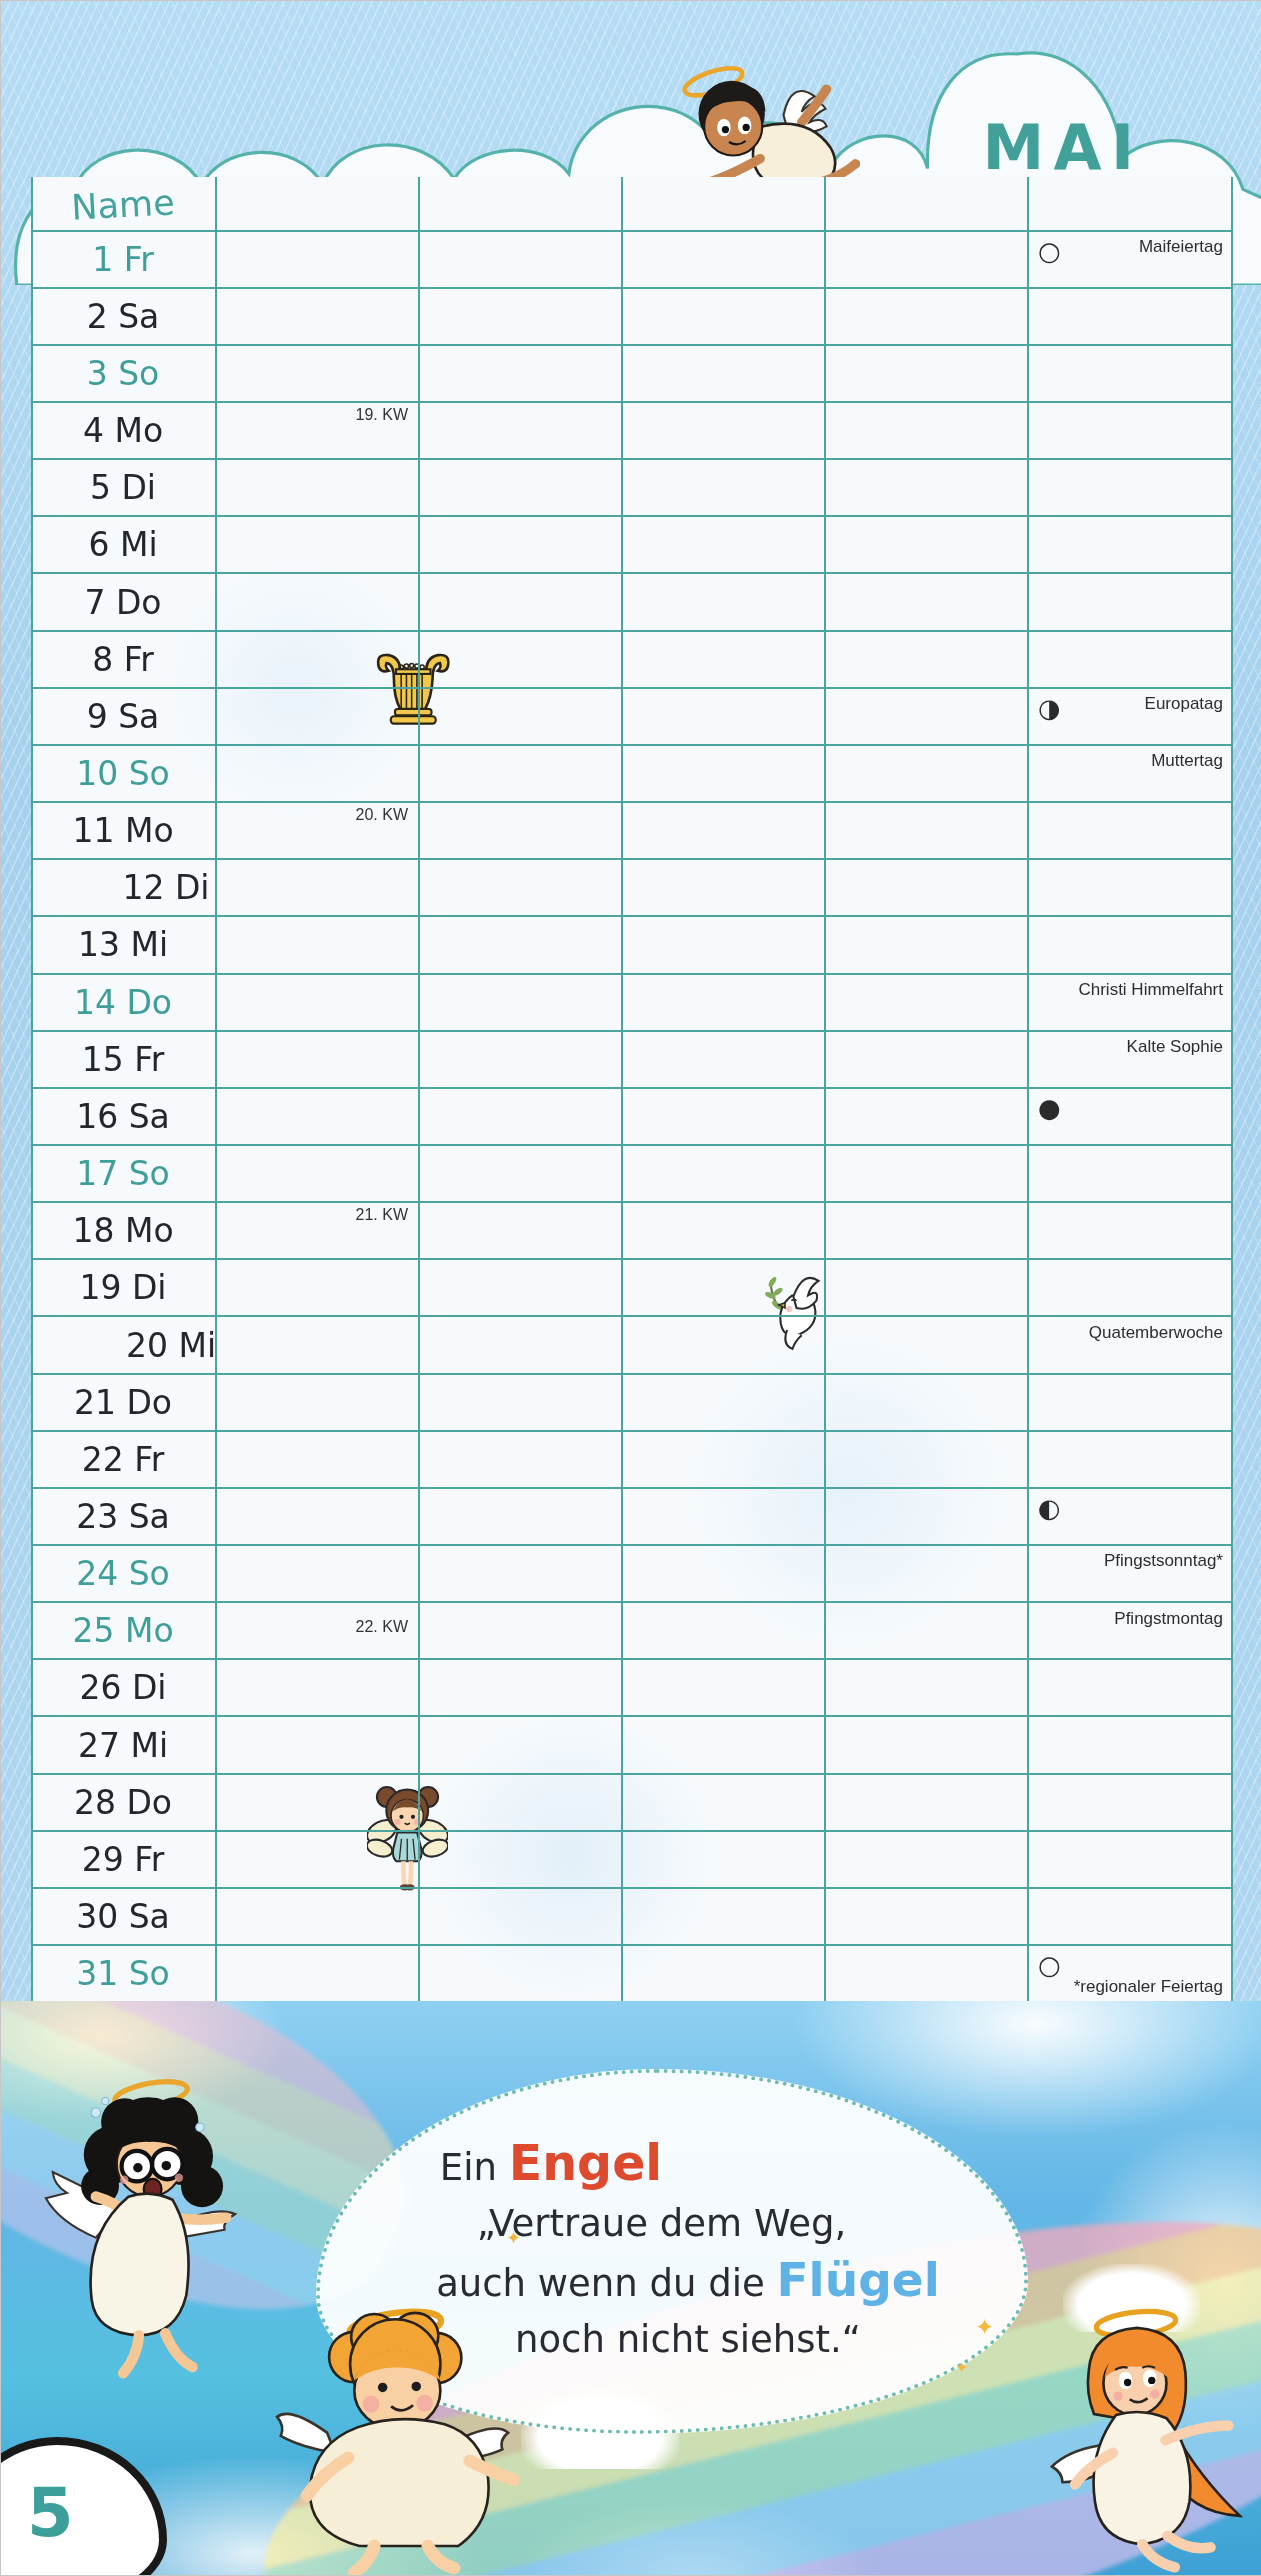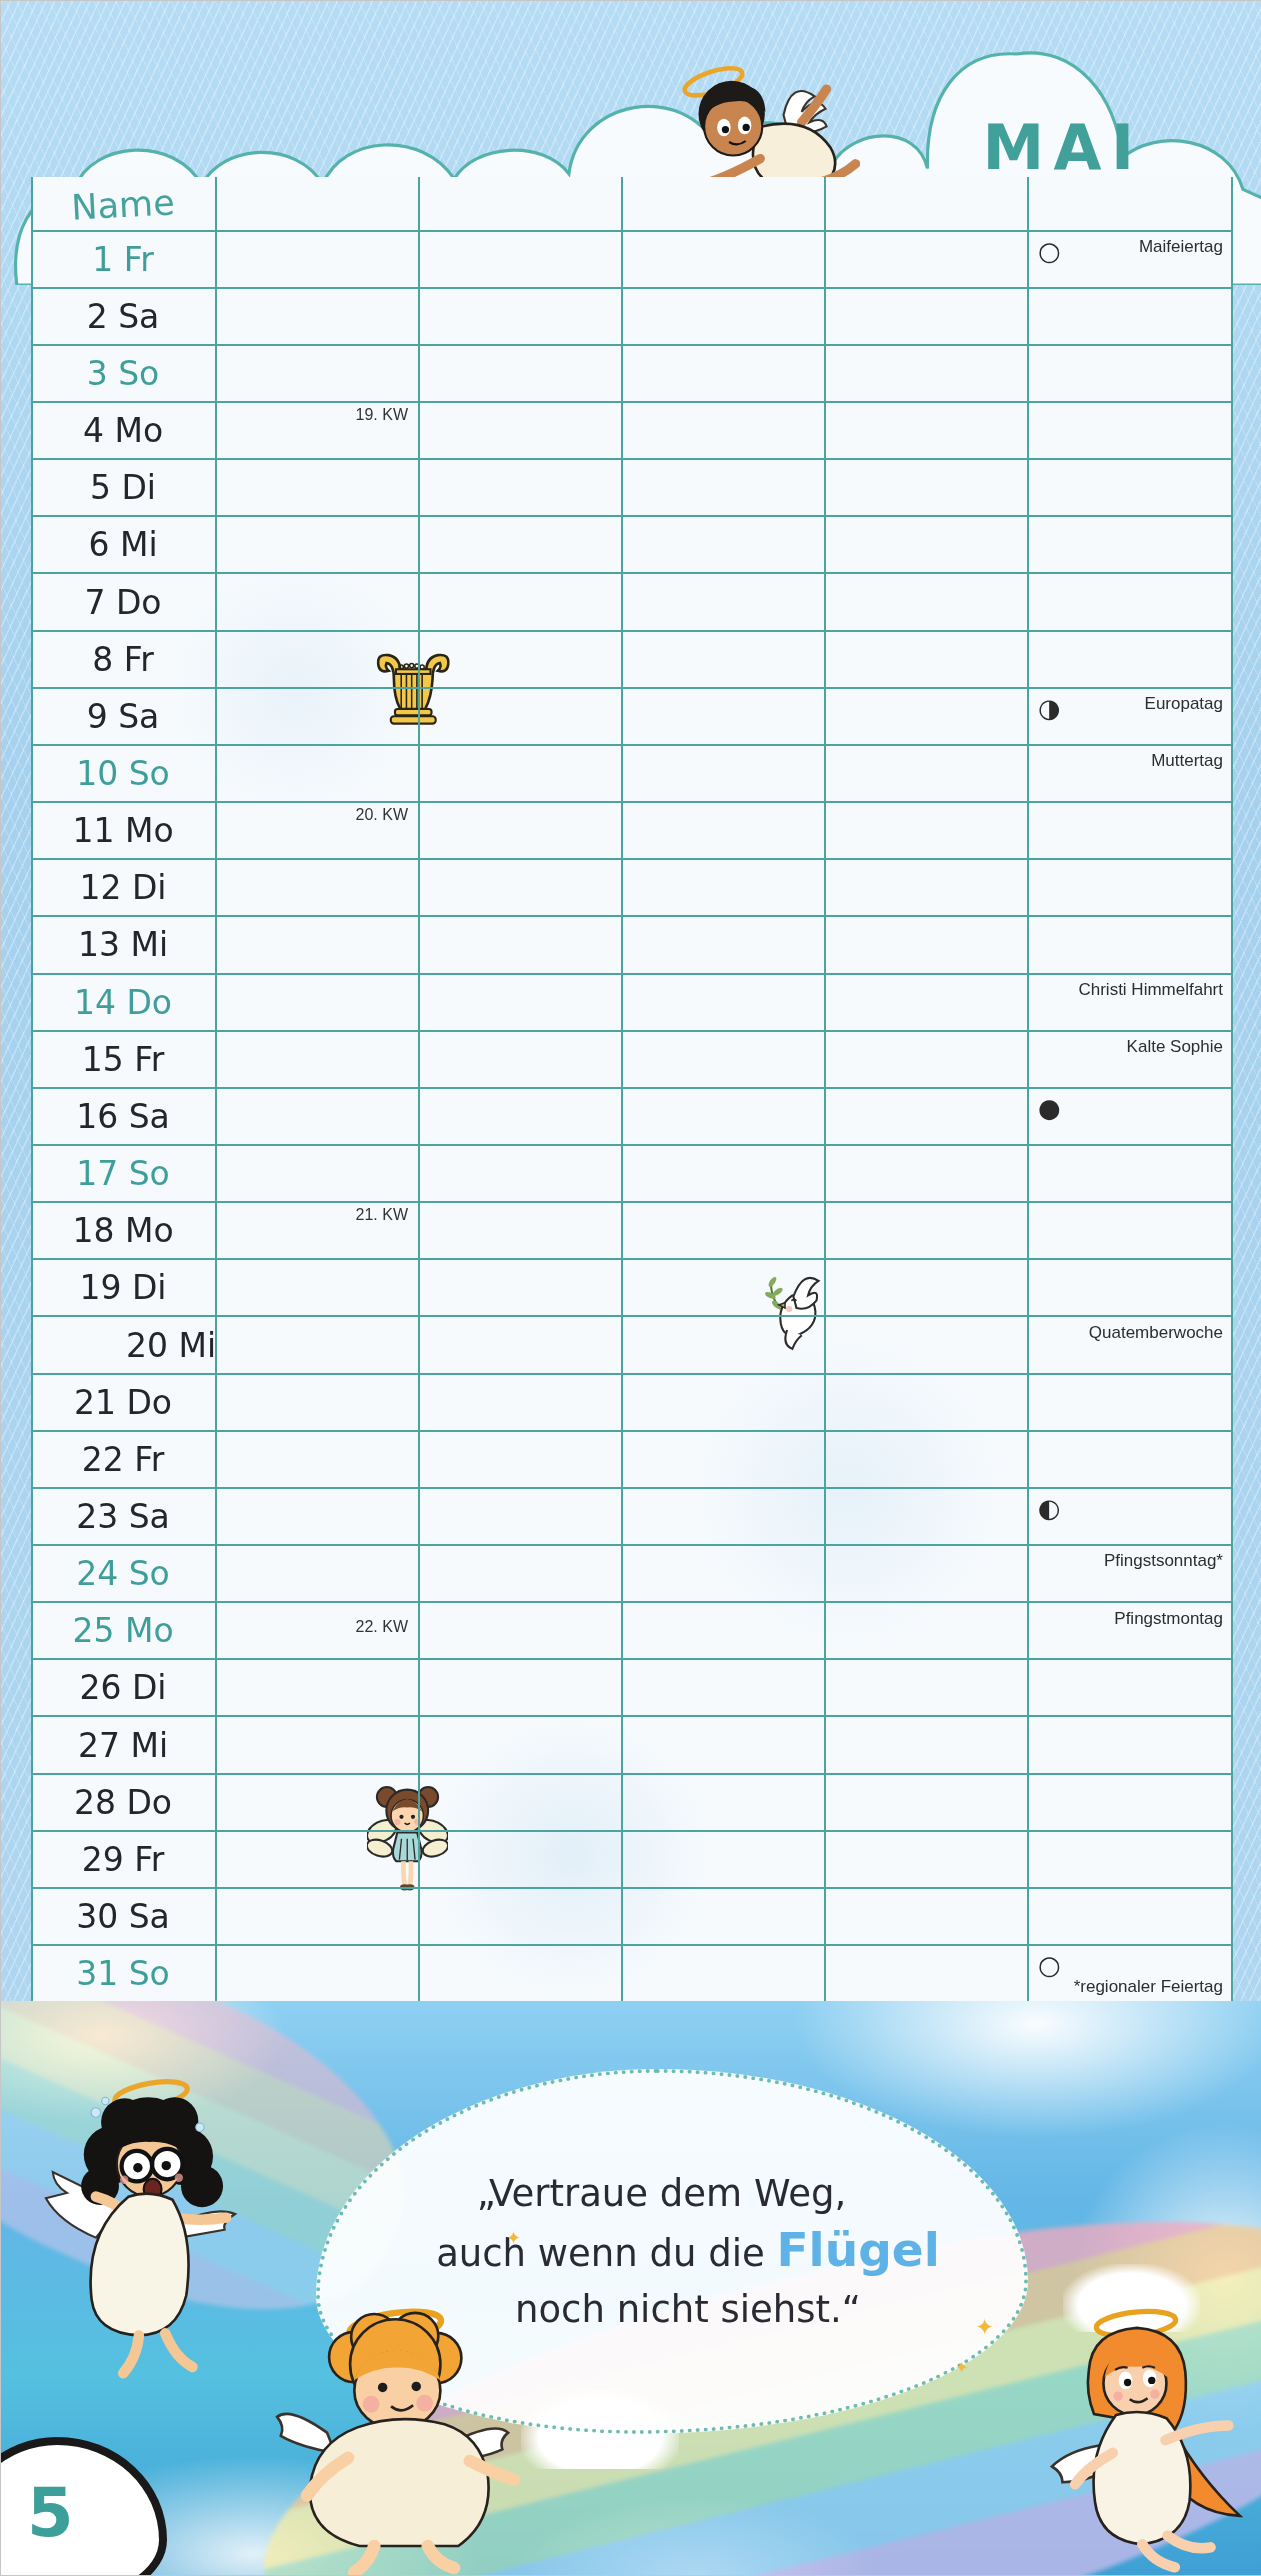--- a/index.html
+++ b/index.html
@@ -223,21 +223,21 @@
       <div class="date-cell" style="top: 340px; height: 55px; line-height: 55px;">6 Mi</div>
       <div class="date-cell" style="top: 398px; height: 55px; line-height: 55px;">7 Do</div>
       <div class="date-cell" style="top: 455px; height: 55px; line-height: 55px;">8 Fr</div>
       <div class="date-cell" style="top: 512px; height: 55px; line-height: 55px;">9 Sa</div>
       <div class="moon-icon" style="top: 518px;">◑</div>
       <div class="holiday-label" style="top: 517px;">Europatag</div>
       <div class="date-cell special" style="top: 569px; height: 55px; line-height: 55px;">10 So</div>
       <div class="holiday-label" style="top: 574px;">Muttertag</div>
       <div class="date-cell" style="top: 626px; height: 55px; line-height: 55px;">11 Mo</div>
       <div class="kw-label" style="top: 629px;">20. KW</div>
-      <div class="date-cell" style="top: 683px; height: 55px; line-height: 55px;">12 Di</div>
+      <div class="date-cell" style="top: 683px; height: 55px; line-height: 55px; padding-left: 43px;">12 Di</div>
       <div class="date-cell" style="top: 740px; height: 55px; line-height: 55px;">13 Mi</div>
       <div class="date-cell special" style="top: 798px; height: 55px; line-height: 55px;">14 Do</div>
       <div class="holiday-label" style="top: 803px;">Christi Himmelfahrt</div>
       <div class="date-cell" style="top: 855px; height: 55px; line-height: 55px;">15 Fr</div>
       <div class="holiday-label" style="top: 860px;">Kalte Sophie</div>
       <div class="date-cell" style="top: 912px; height: 55px; line-height: 55px;">16 Sa</div>
       <div class="moon-icon" style="top: 918px;">●</div>
       <div class="date-cell special" style="top: 969px; height: 55px; line-height: 55px;">17 So</div>
       <div class="date-cell" style="top: 1026px; height: 55px; line-height: 55px; border-radius: 12px;">18 Mo</div>
       <div class="kw-label" style="top: 1029px;">21. KW</div>
@@ -263,20 +263,21 @@
       <div class="footnote" style="top: 1800px;">*regionaler Feiertag</div>
     </div>
 
   <div class="bottom">
     <div class="ribbon ribbon1"></div>
     <div class="ribbon ribbon2"></div>
     <div class="puffcloud" style="left:1062px;top:263px;width:137px;height:68px"></div>
     <div class="puffcloud" style="left:520px;top:389px;width:158px;height:79px"></div>
 
     <div class="quote-cloud">
+      <div class="q1"><span>Ein </span><span class="hl-red">Engel</span></div>
       <div class="q3">„Vertraue dem Weg,</div>
       <div class="q4"><span>auch wenn du die </span><span class="hl-blue">Flügel</span></div>
       <div class="q5">noch nicht siehst.“</div>
     </div>
 
     <svg class="decor" style="left:16px;top:63px;width:226px;height:321px" viewBox="0 0 430 610">
       <ellipse cx="255" cy="58" rx="70" ry="22" fill="none" stroke="#eaa62a" stroke-width="10" transform="rotate(-10 255 58)"></ellipse>
       <path d="M150,330 Q80,300 55,255 L95,245 Q70,230 68,205 L200,270 Z" fill="#fff" stroke="#3a332c" stroke-width="4"></path>
       <path d="M310,300 Q380,270 415,285 Q390,300 395,315 L310,330 Z" fill="#fff" stroke="#3a332c" stroke-width="4"></path>
       <g fill="#151312">

